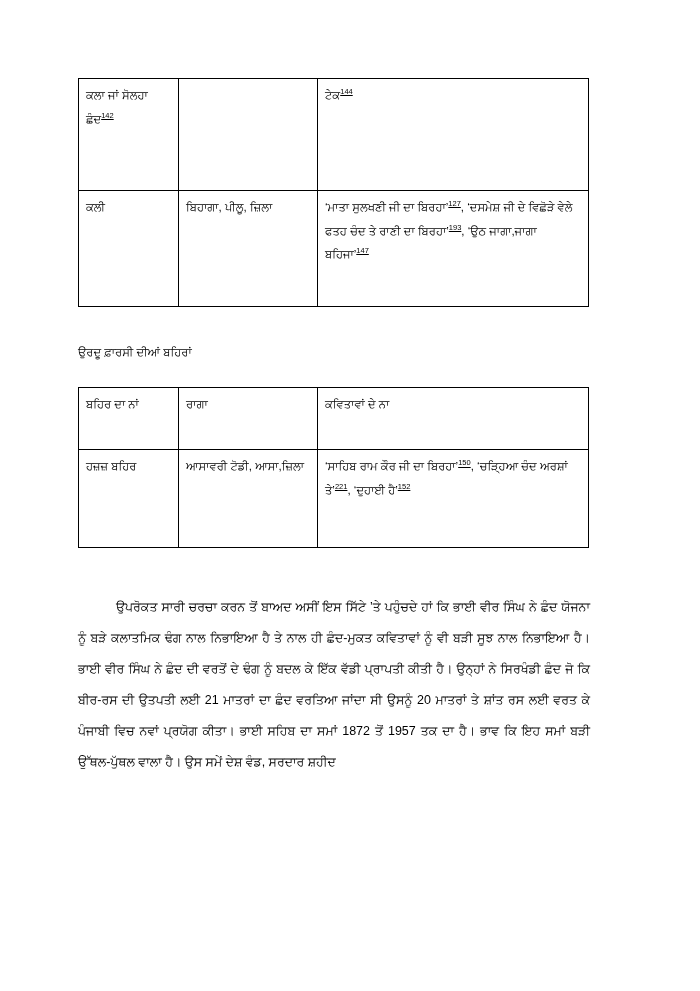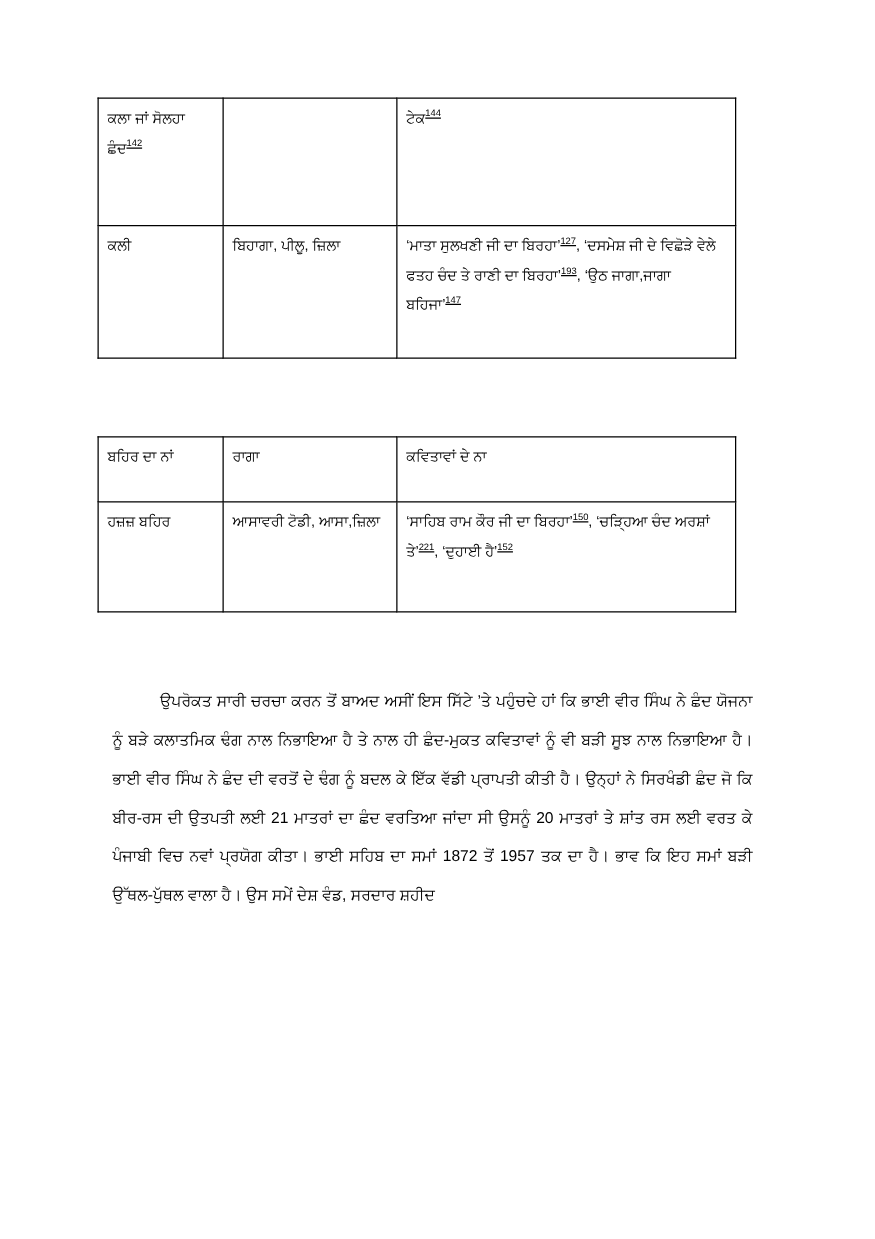--- a/index.html
+++ b/index.html
@@ -36,21 +36,21 @@
   table.doc-table {
     width: 510px;
     border-collapse: collapse;
     table-layout: fixed;
     margin: 0;
   }
   table.doc-table td,
   table.doc-table th {
     border: 1px solid #000000;
     vertical-align: top;
-    padding: 5px 7px 8px 7px;
+    padding: 5px 7px 18px 7px;
     font-size: 11.5px;
     line-height: 2.05;
     font-weight: normal;
     text-align: left;
     margin-top: 28px;
   }
   col.c1 { width: 100px; }
   col.c2 { width: 139px; }
   col.c3 { width: 271px; }
 
@@ -78,21 +78,21 @@
   .mid-heading {
     font-size: 11.5px;
     line-height: 1.6;
   }
 
   .body-para {
     font-size: 12.5px;
     line-height: 2.48;
     text-align: justify;
     text-indent: 38px;
-    margin: 12px;
+    margin: 0;
     width: 512px;
   }
 
   .page-number {
     position: absolute;
     left: 0;
     top: 890px;
     width: 700px;
     text-align: center;
     font-size: 11.5px;
@@ -121,20 +121,21 @@
         <tr>
           <td class="pad-mid"><span>ਕਲੀ</span></td>
           <td class="pad-mid"><span>ਬਿਹਾਗਾ, ਪੀਲੂ, ਜ਼ਿਲਾ</span></td>
           <td class="pad-mid justify-col3"><span>‘ਮਾਤਾ ਸੁਲਖਣੀ ਜੀ ਦਾ ਬਿਰਹਾ’</span><sup>127</sup><span>, ‘ਦਸਮੇਸ਼ ਜੀ ਦੇ ਵਿਛੋੜੇ ਵੇਲੇ ਫਤਹ ਚੰਦ ਤੇ ਰਾਣੀ ਦਾ ਬਿਰਹਾ’</span><sup>193</sup><span>, ‘ਉਠ ਜਾਗਾ,ਜਾਗਾ ਬਹਿਜਾ’</span><sup>147</sup></td>
         </tr>
       </tbody>
     </table>
 
     <div class="gap-after-table1"></div>
 
+    <div class="mid-heading">ਉਰਦੂ ਫ਼ਾਰਸੀ ਦੀਆਂ ਬਹਿਰਾਂ</div>
 
     <div class="gap-after-heading"></div>
 
     <table class="doc-table">
       <colgroup>
           <col class="c1">
           <col class="c2">
           <col class="c3">
         </colgroup>
       <tbody>

